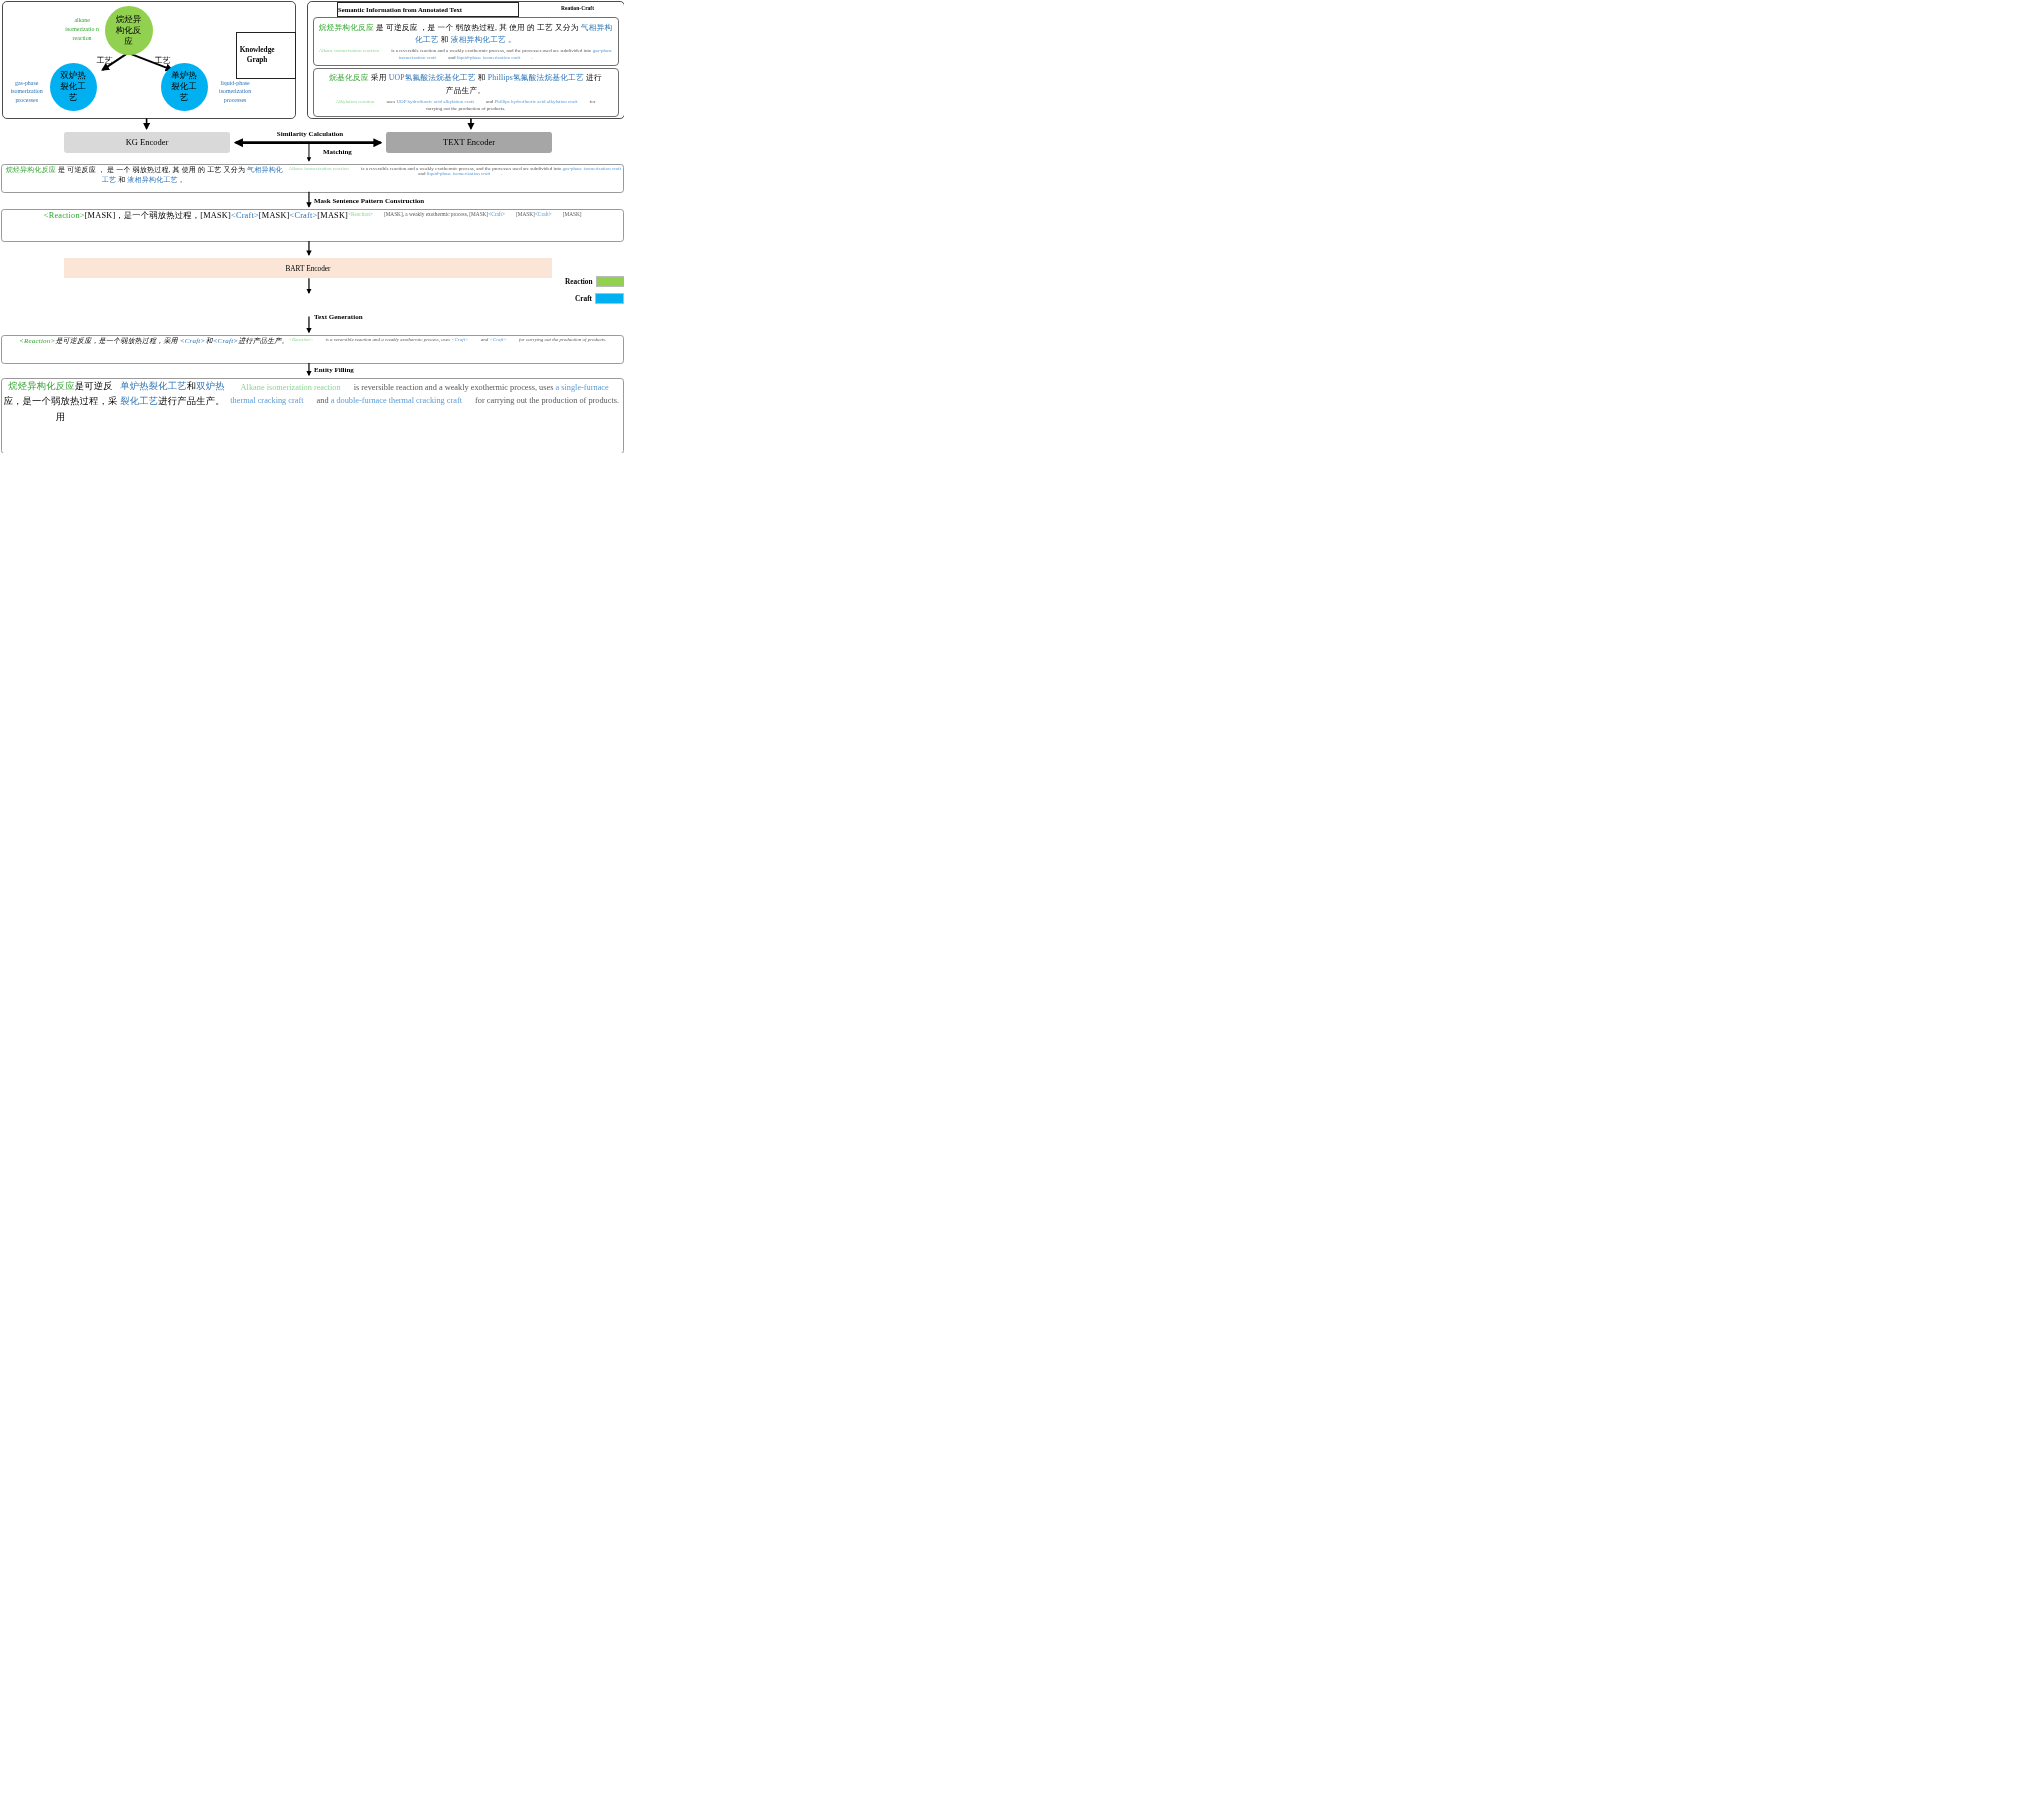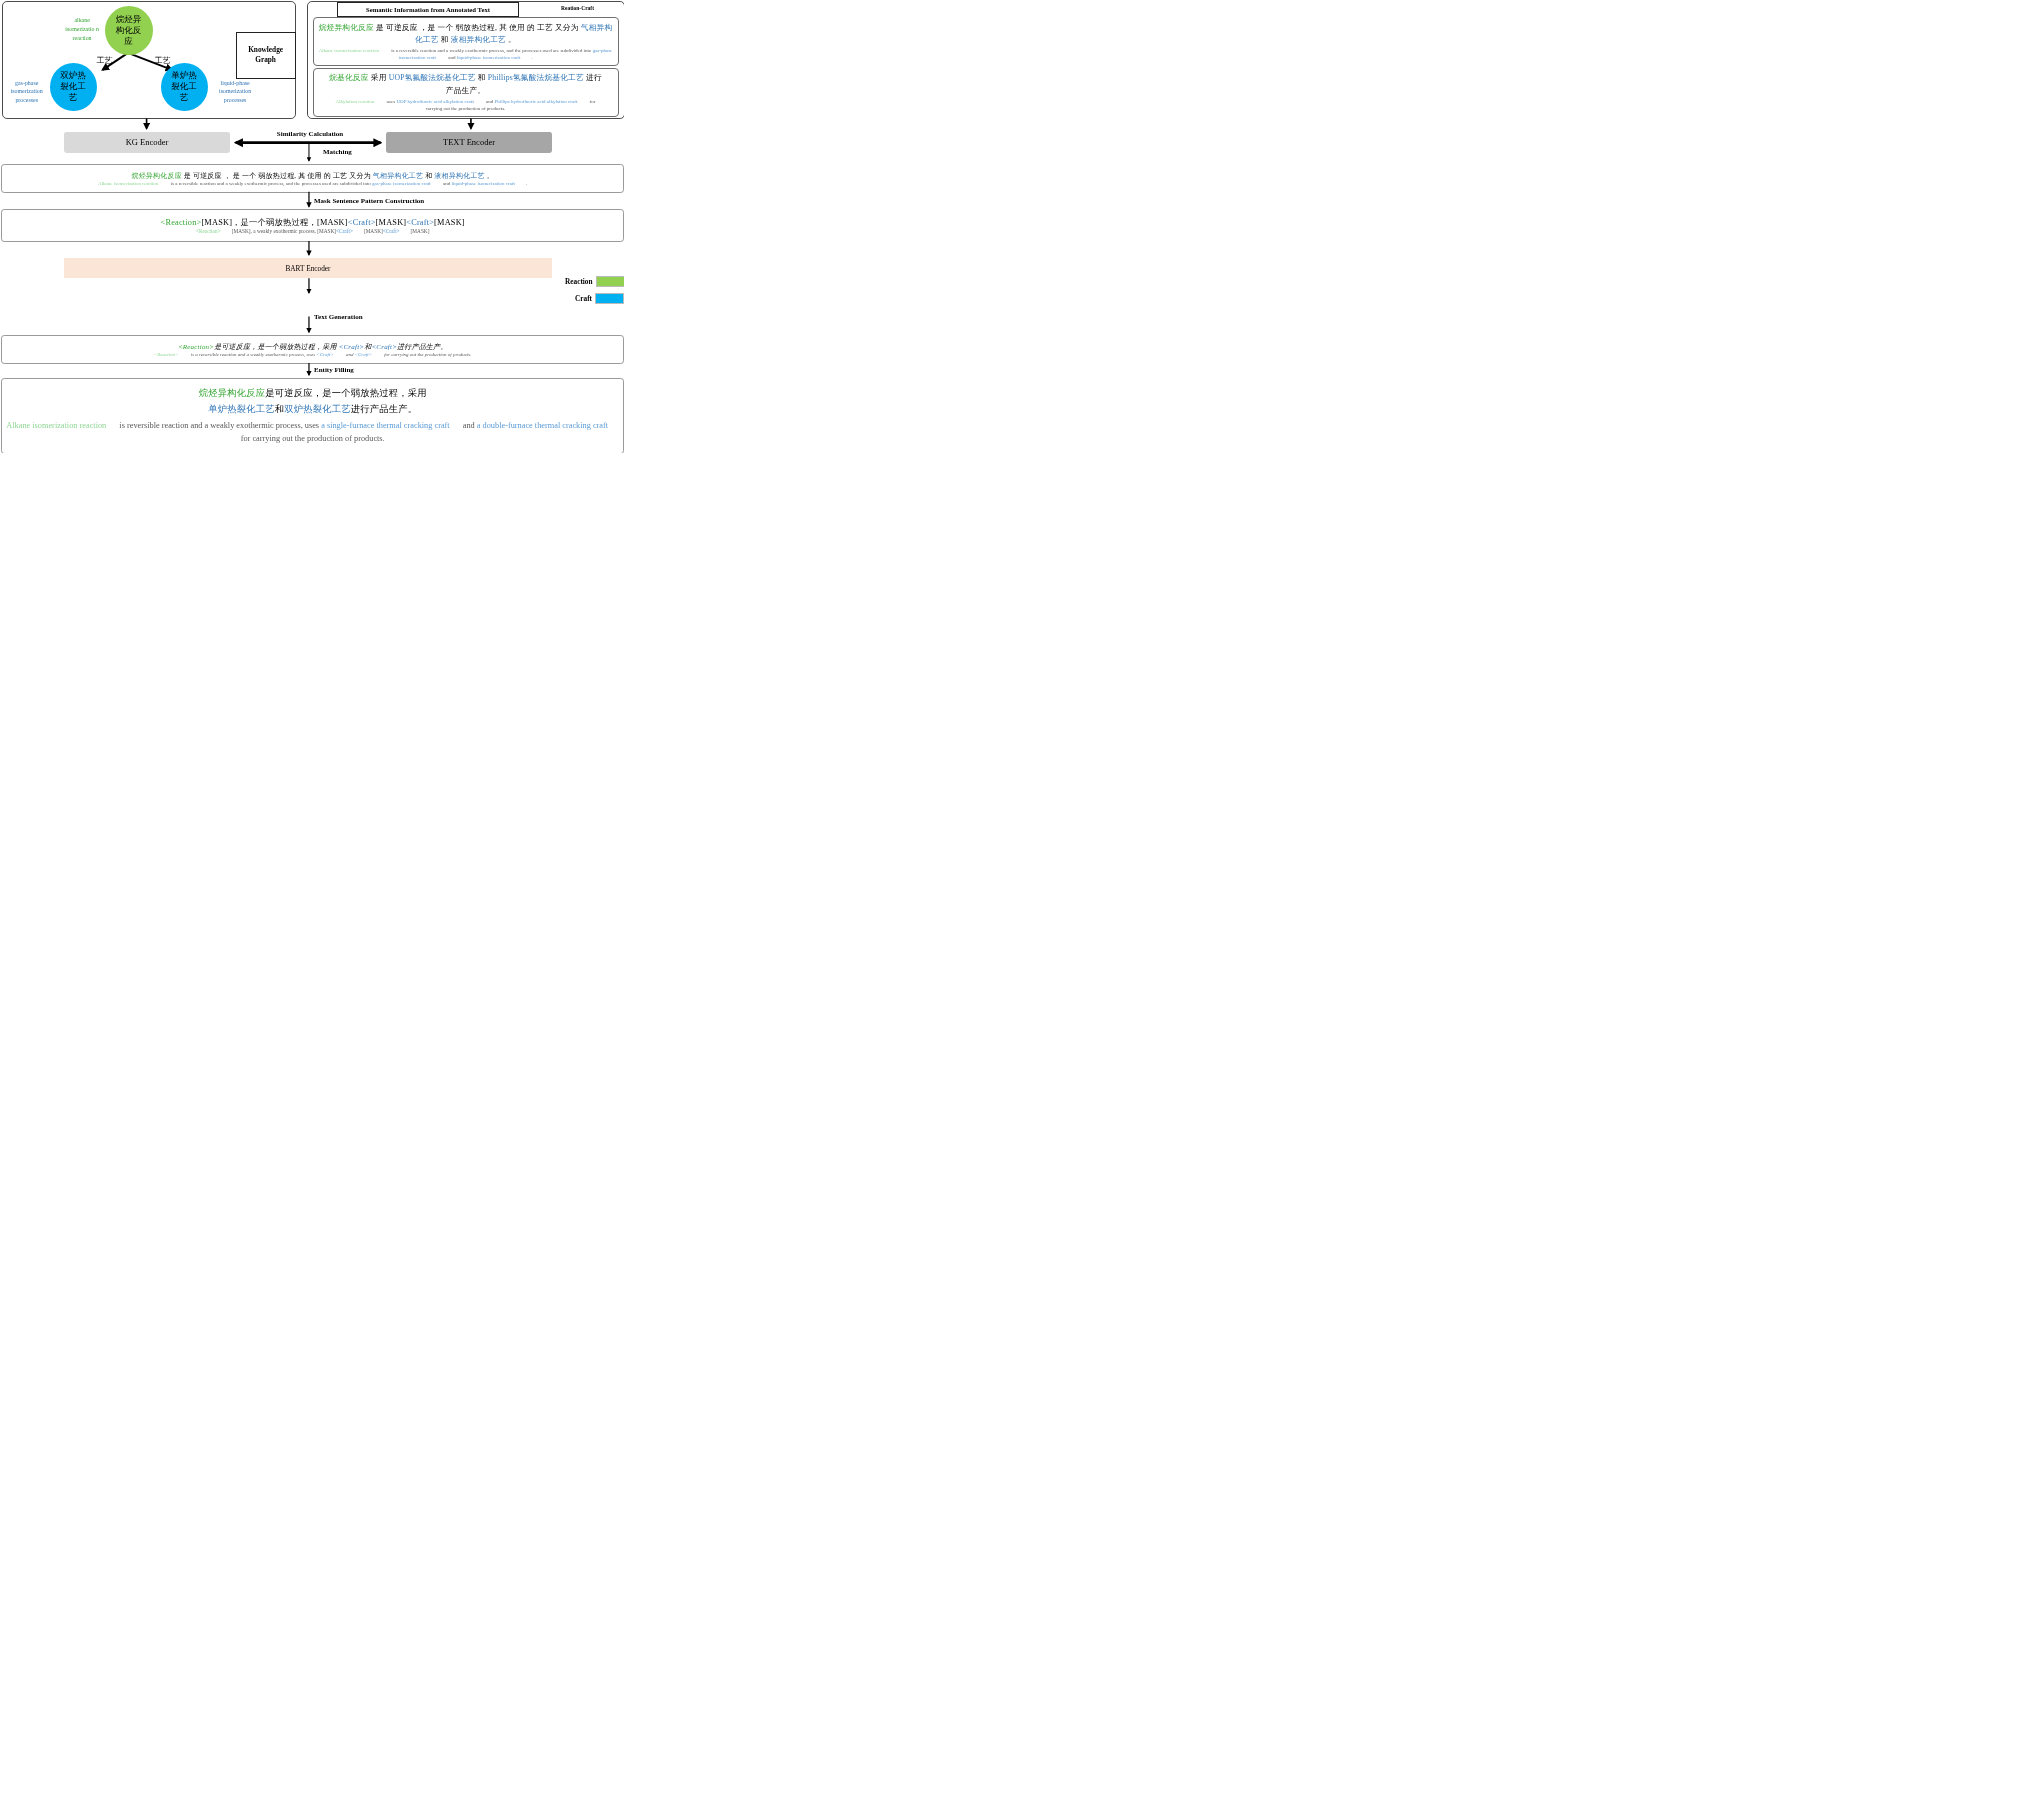--- a/index.html
+++ b/index.html
@@ -2,36 +2,36 @@
 <html style="font-size:6.5px"><head>
 <meta charset="utf-8">
 <style>
   html,body{margin:0;padding:0;background:#fff;}
   .canvas{position:relative;width:624px;height:453px;background:#fff;
           font-family:"Liberation Serif","DejaVu Serif",serif;color:#000;overflow:hidden;}
   .overlay{position:absolute;left:0;top:0;pointer-events:none;}
   .panel{position:absolute;border:0.8px solid #4a4a4a;border-radius:4.9px;background:#fff;}
   .inner-box{position:absolute;border:0.6px solid #6f6f6f;border-radius:4px;background:#fff;}
   .wide-box{position:absolute;left:1.2px;width:621px;border:0.6px solid #9a9a9a;border-radius:3.2px;
-            background:#fff;display:flex;flex-direction:column;justify-content:center;text-align:center;}
+            background:#fff;display:flex;justify-content:center;text-align:center;}
   .circle{position:absolute;border-radius:50%;display:flex;align-items:center;justify-content:center;
           text-align:center;font-size:8.5px;line-height:1.3;}
   .node-label{position:absolute;text-align:center;font-size:5.9px;line-height:1.45;}
   .edge-label{position:absolute;font-size:8px;color:#000;}
   .enc-box{position:absolute;border-radius:2.4px;display:flex;align-items:center;justify-content:center;
            font-size:8.5px;}
   .bart-box{position:absolute;left:64px;width:488px;height:20px;border-radius:0;display:flex;
             align-items:center;justify-content:center;font-size:7.3px;}
   .flow-label{position:absolute;font-weight:bold;font-size:7px;white-space:nowrap;}
   .zh{font-size:7px;letter-spacing:0.2px;}
   .en{font-size:5px;margin-top:0.8px;}
   .seg-k{color:#000;} .seg-g{color:#33a532;} .seg-b{color:#2e74b5;}
   .seg-gy{color:#595959;padding-left:11px;} .seg-lg{color:#8fd694;} .seg-lb{color:#5b9bd5;}
   .title-box{position:absolute;border:0.8px solid #222;background:#fff;display:flex;align-items:center;
-             justify-content:center;font-weight:bold;}
+             font-weight:bold;}
   .legend-row{position:absolute;display:flex;align-items:center;}
   .legend-label{font-weight:bold;font-size:7.3px;margin-right:3.2px;}
   .swatch{width:27px;height:9px;border:0.4px solid #bbb;}
 </style>
 </head>
 <body>
 
 <div class="canvas">
 
   <div class="panel" style="left:1.6px;top:0.8px;width:292px;height:116px;">

